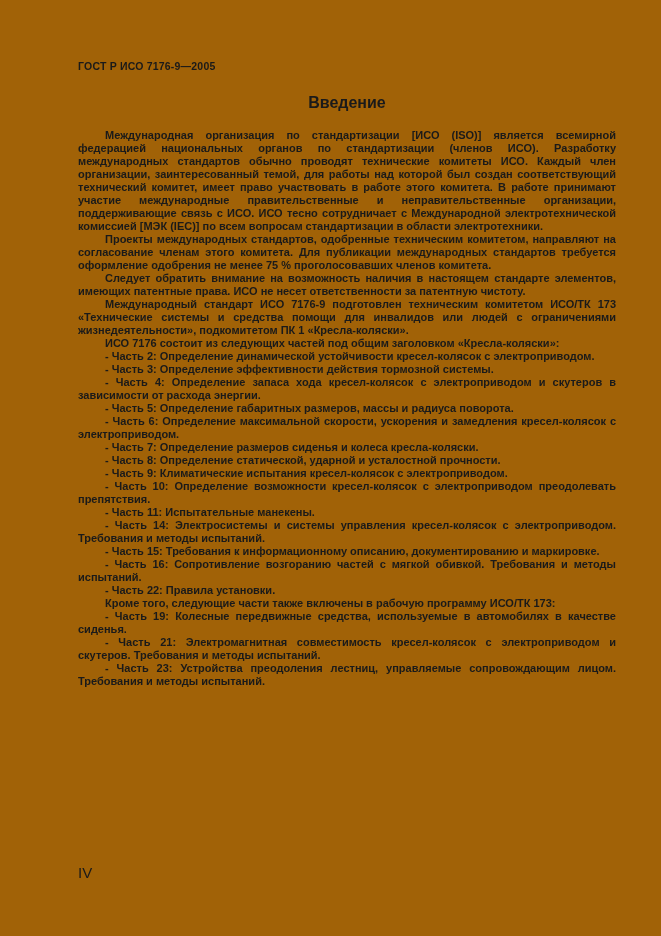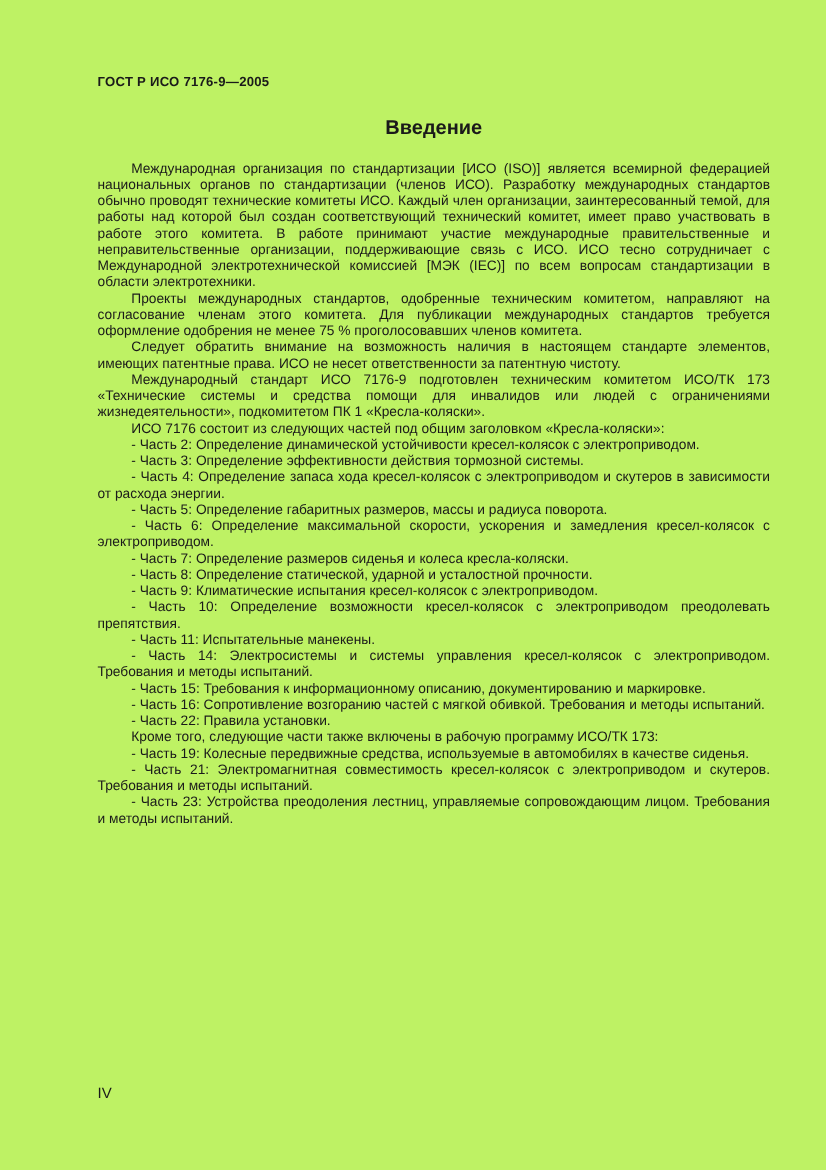--- a/index.html
+++ b/index.html
@@ -6,21 +6,21 @@
     margin: 0;
     padding: 0;
     background: #e8e8e8;
     font-family: "Liberation Sans", sans-serif;
   }
   .page {
     position: relative;
     width: 661px;
     height: 936px;
     margin: 0 auto;
-    background: #bef264;
+    background: #a16207;
     box-sizing: border-box;
     padding: 60px 45px 0 78px;
     color: #1a1a1a;
   }
   .doc-header {
     font-size: 10.5px;
     font-weight: bold;
     letter-spacing: 0.2px;
     margin: 0 0 22px 0;
   }
@@ -29,26 +29,27 @@
     font-weight: bold;
     text-align: center;
     margin: 0 0 17px 0;
   }
   .body-text p {
     margin: 0;
     font-size: 11px;
     line-height: 13px;
     text-align: justify;
     text-indent: 27px;
+    font-weight: bold;
   }
   .doc-footer {
     position: absolute;
     left: 78px;
     bottom: 55px;
-    font-size: 12px;
+    font-size: 15px;
   }
 </style>
 </head>
 <body>
 
 <div class="page">
   <div class="doc-header">ГОСТ Р ИСО 7176-9—2005</div>
 
   <div class="doc-title">Введение</div>
 

